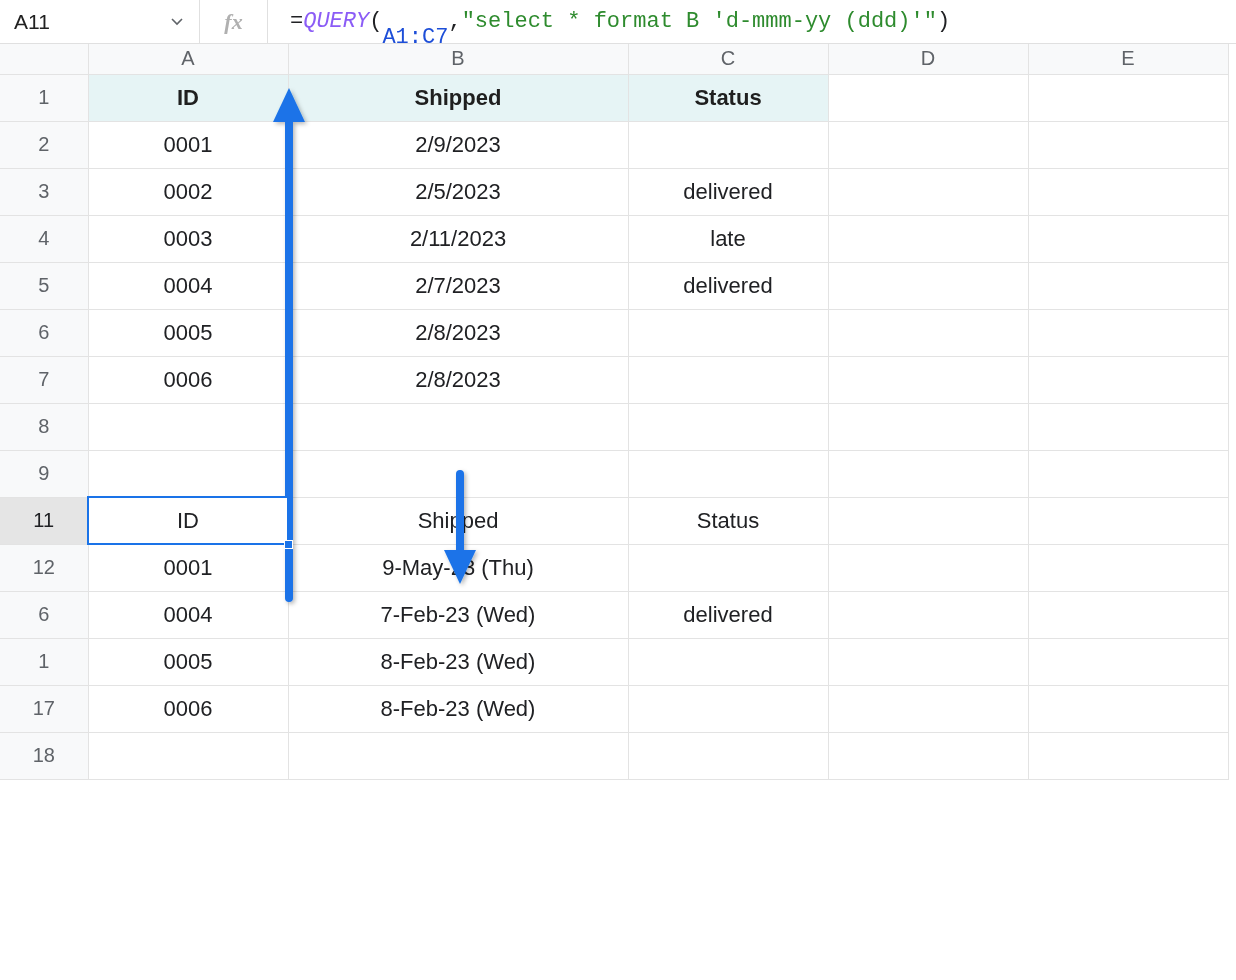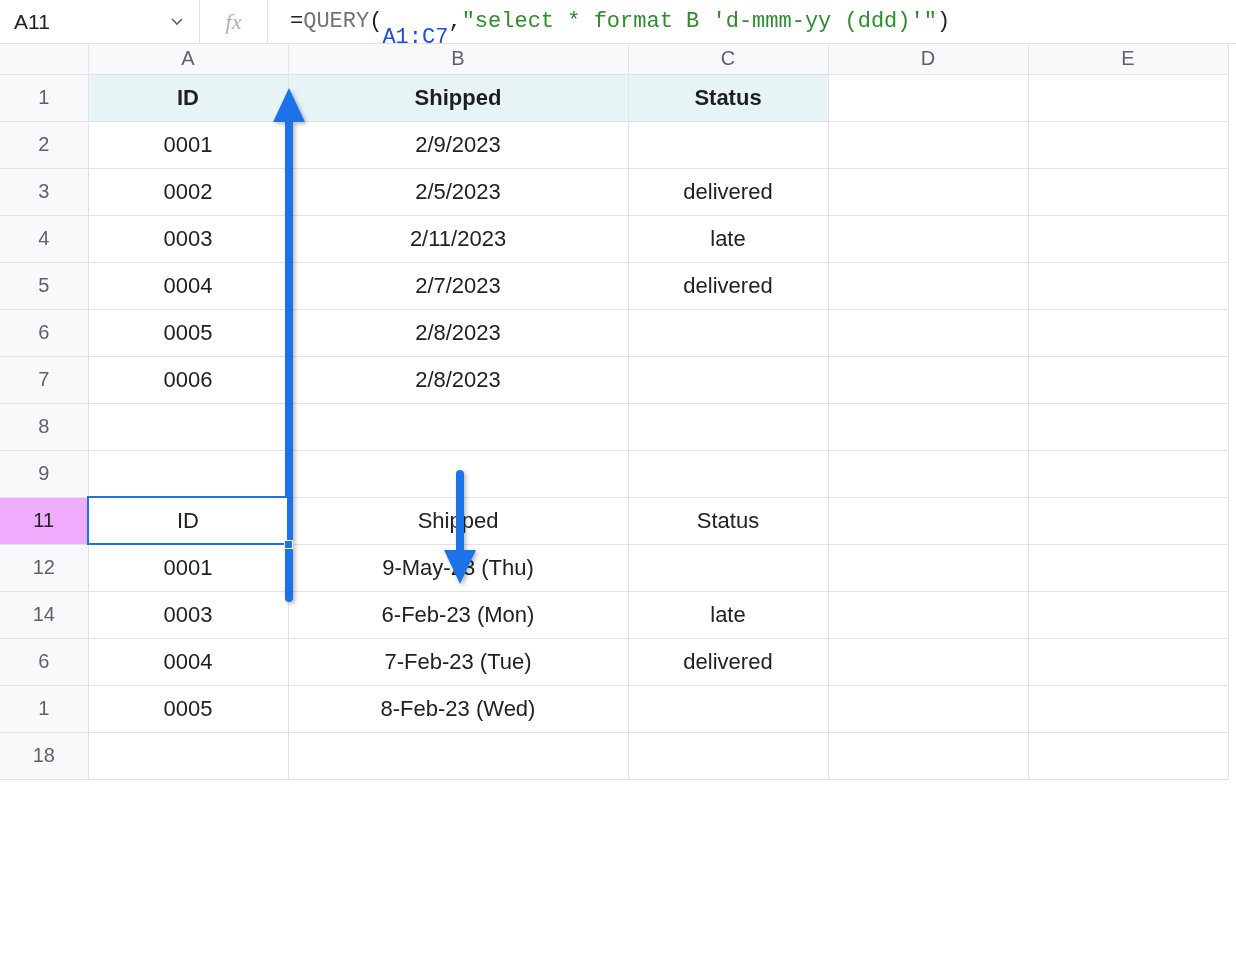--- a/index.html
+++ b/index.html
@@ -36,33 +36,34 @@
     width: 68px;
     display: flex;
     align-items: center;
     justify-content: center;
     color: #b0b0b0;
     font-style: italic;
     font-family: Georgia, "Times New Roman", serif;
     font-size: 22px;
     border-right: 1px solid #e0e0e0;
     height: 100%;
+    font-weight: bold;
   }
   .formula-content {
     flex: 1;
     display: flex;
     align-items: center;
     padding-left: 22px;
     font-family: "Consolas","Menlo","Courier New",monospace;
     font-size: 22px;
     white-space: pre;
     height: 100%;
   }
   .tok-black  { color: #202124; }
-  .tok-func   { color: #737373; }
+  .tok-func   { color: #8b5cf6; font-style: italic; }
   .tok-range  { color: #1d4ed8; margin-top: 31px; }  
   .tok-string { color: #2E8B2E; }  
   .tok-paren  { color: #202124; }
 
   
   .sheet {
     position: relative;
   }
   .grid {
     border-collapse: collapse;
@@ -96,21 +97,21 @@
   }
   th.row-head {
     width: 88px;
     background: #f8f9fa;
     color: #5f6368;
     font-weight: 400;
     font-size: 20px;
     border-left: none;
   }
   th.row-head.focused {
-    background: #f0abfc;
+    background: #e5e5e5;
     color: #202124;
   }
 
   
   .col-A { width: 200px; }
   .col-B { width: 340px; }
   .col-C { width: 200px; }
   .col-D { width: 200px; }
   .col-E { width: 200px; }
 
@@ -266,38 +267,38 @@
         </tr>
         <tr>
           <th class="row-head">12</th>
           <td>0001</td>
           <td>9-May-23 (Thu)</td>
           <td></td>
           <td></td>
           <td></td>
         </tr>
         <tr>
-          <th class="row-head">14</th>
-          <td>0003</td>
-          <td>6-Feb-23 (Mon)</td>
-          <td>late</td>
-          <td></td>
-          <td></td>
-        </tr>
-        <tr>
           <th class="row-head">6</th>
           <td>0004</td>
-          <td>7-Feb-23 (Tue)</td>
+          <td>7-Feb-23 (Wed)</td>
           <td>delivered</td>
           <td></td>
           <td></td>
         </tr>
         <tr>
           <th class="row-head">1</th>
           <td>0005</td>
+          <td>8-Feb-23 (Wed)</td>
+          <td></td>
+          <td></td>
+          <td></td>
+        </tr>
+        <tr>
+          <th class="row-head">17</th>
+          <td>0006</td>
           <td>8-Feb-23 (Wed)</td>
           <td></td>
           <td></td>
           <td></td>
         </tr>
         <tr>
           <th class="row-head">18</th>
           <td></td>
           <td></td>
           <td></td>

